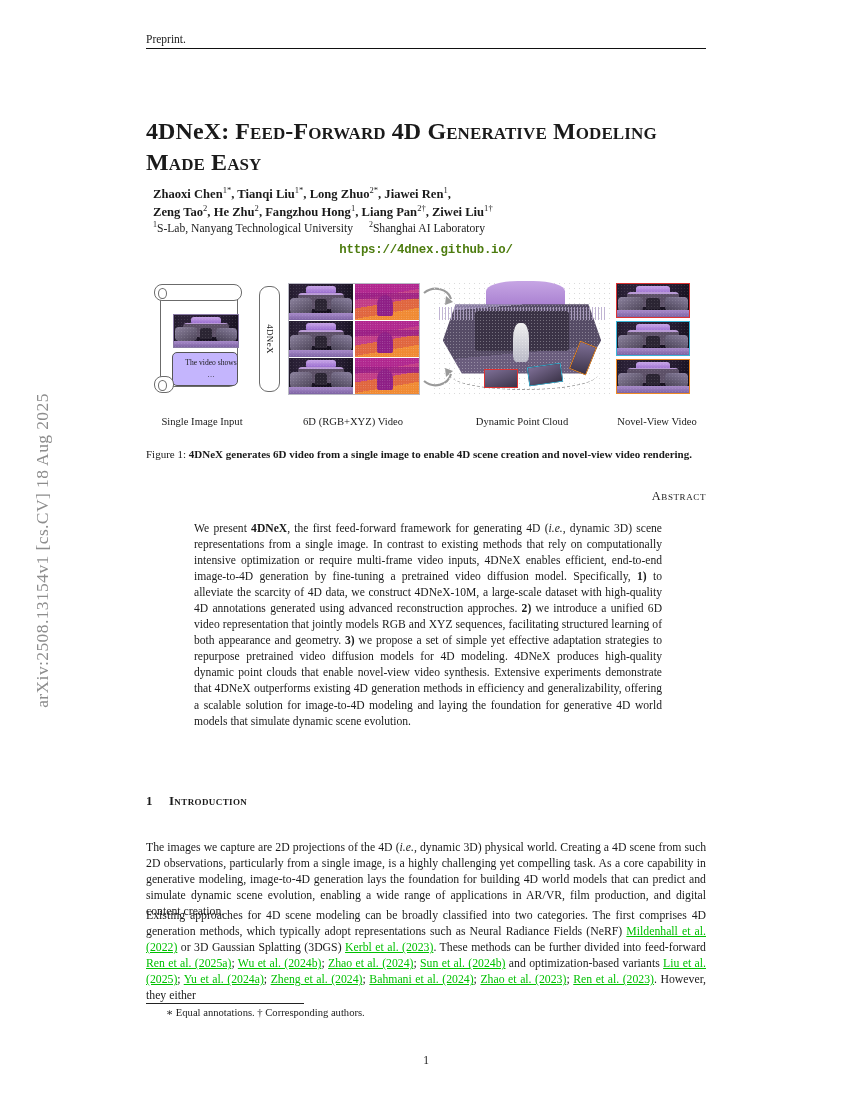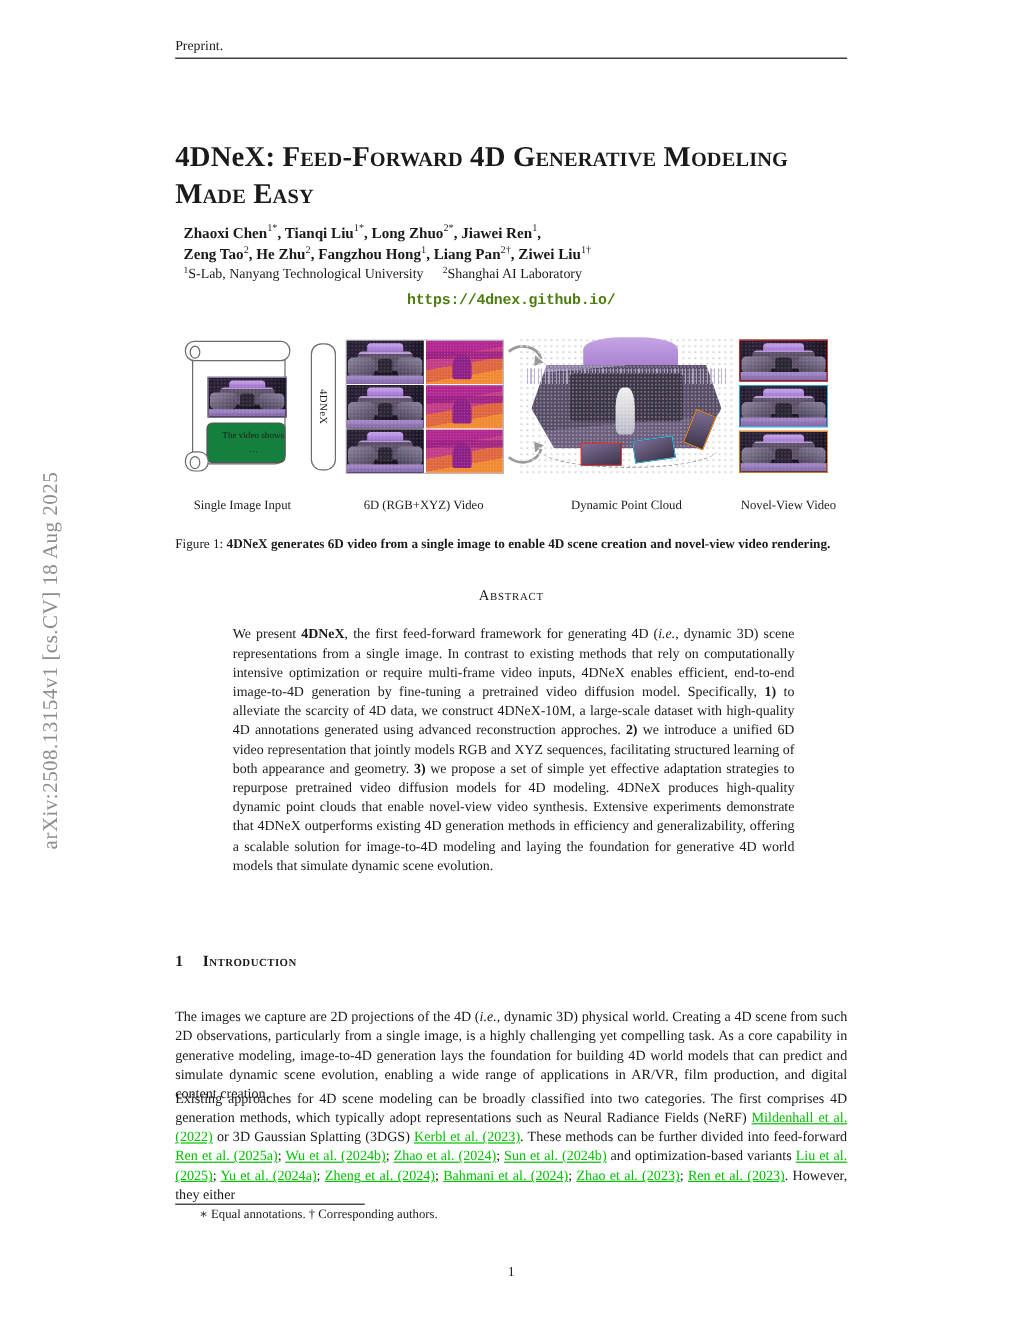--- a/index.html
+++ b/index.html
@@ -178,21 +178,21 @@
     background-image: radial-gradient(rgba(255,255,255,.22) 0.6px, transparent 0.7px);
     background-size: 3px 3px;
     opacity:.5;
   }
   .input-img {
     position: absolute; left: 12px; top: 22px; width: 64px; height: 32px;
     border: 1px solid #8a7ba5;
   }
   .caption-box {
     position: absolute; left: 11px; top: 60px; width: 66px; height: 34px;
-    border: 1.1px solid #555; border-radius: 5px; background:#15803d;
+    border: 1.1px solid #555; border-radius: 5px; background:#c4b5fd;
     font-size: 7.6px; line-height: 12px; text-align: center; padding-top: 4px;
     box-sizing: border-box;
     padding-left: 12px;
   }
 
   
   .nexbar {
     position: absolute; left: 113px; top: 5px; width: 19px; height: 104px;
     border: 1.3px solid #6d6d6d; border-radius: 9px; background: #fff;
   }
@@ -285,21 +285,21 @@
     width: 560px;
     font-size: 11px;
     line-height: 14.5px;
     text-align: justify;
   }
   .figcap b { font-weight: bold; }
 
   
   .abs-head {
     position: absolute; top: 489px; left: 0; width: 560px;
-    text-align: center; font-size: 12.3px; font-variant: small-caps;
+    text-align: right; font-size: 12.3px; font-variant: small-caps;
     letter-spacing: .6px;
   }
   .abstract {
     position: absolute; top: 521px; left: 48px; width: 468px;
     font-size: 11.6px; line-height: 16.05px; text-align: justify;
   }
   .abstract b { font-weight: bold; }
   .abstract i { font-style: italic; }
 
   

